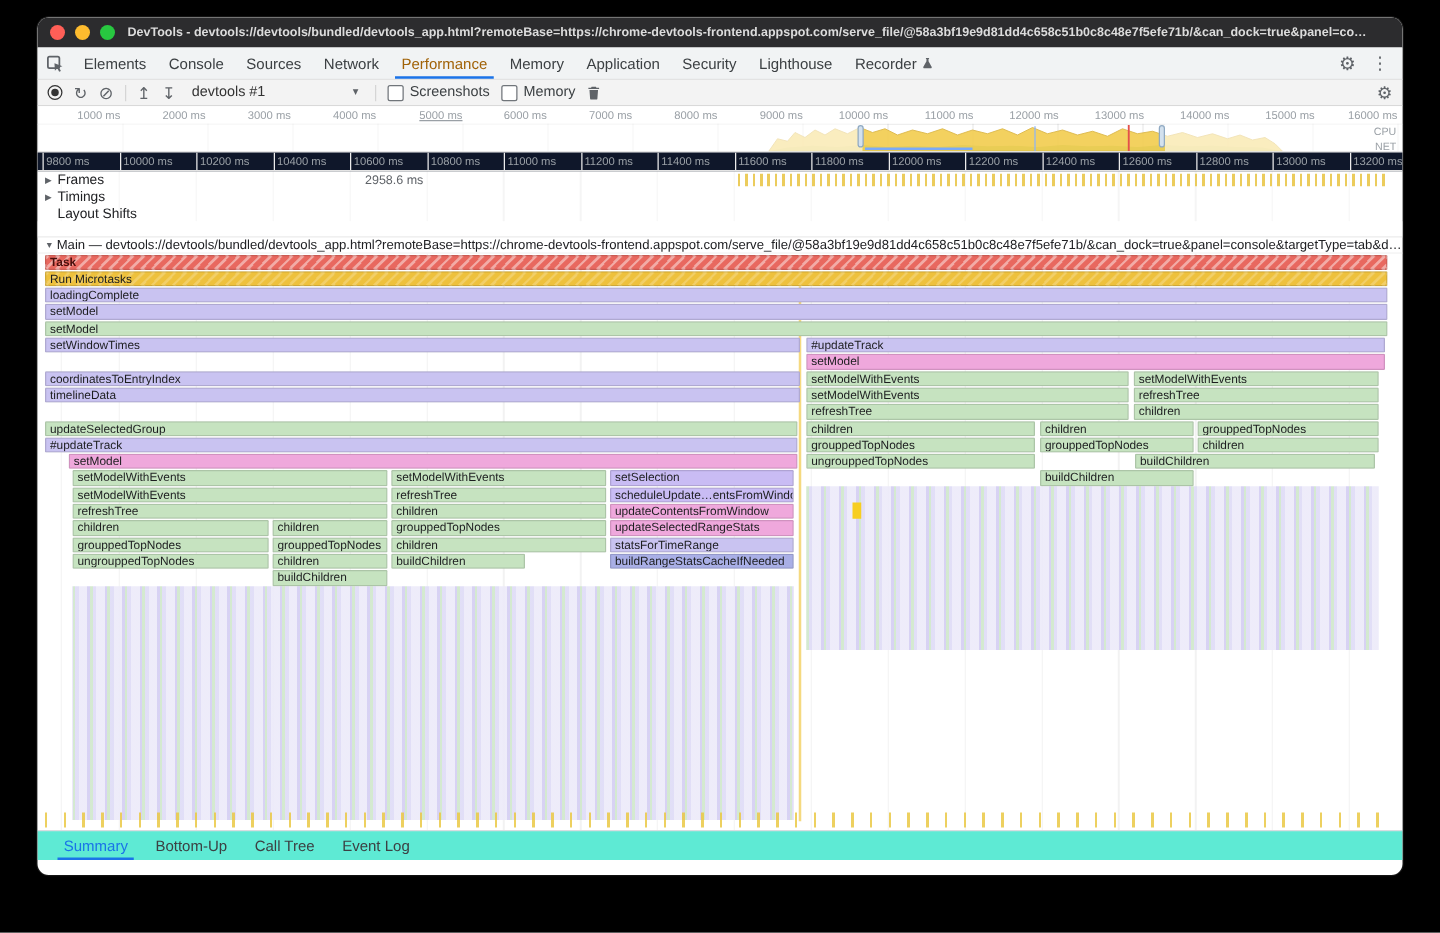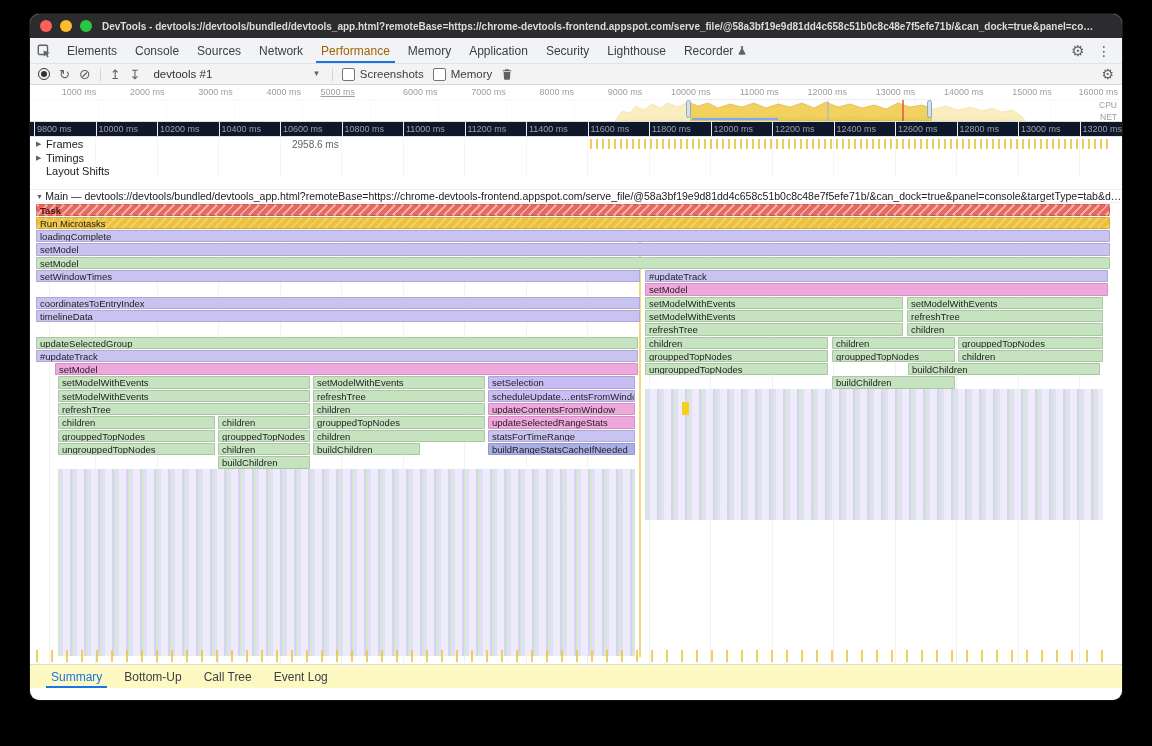--- a/index.html
+++ b/index.html
@@ -21,21 +21,21 @@
   .tab.selected::after{content:"";position:absolute;left:4px;right:4px;bottom:0;height:2px;background:#1a73e8;}
   .tabbar-right{margin-left:auto;display:flex;align-items:center;gap:2px;padding-right:6px;}
   .icon-btn{width:24px;height:24px;display:flex;align-items:center;justify-content:center;color:#5f6368;font-size:14px;cursor:pointer;}
 
   
   .ptoolbar{height:21px;background:#f3f3f3;border-bottom:1px solid #d9d9d9;display:flex;align-items:center;padding:0 8px;gap:9px;box-sizing:border-box;color:#5f6368;}
   .rec-outer{width:12px;height:12px;border:1.5px solid #333;border-radius:50%;display:flex;align-items:center;justify-content:center;box-sizing:border-box;cursor:pointer;}
   .rec-inner{width:6px;height:6px;background:#333;border-radius:50%;}
   .tb-ic{font-size:13px;line-height:1;cursor:pointer;color:#5f6368;}
   .tb-sep{width:1px;height:13px;background:#d5d5d5;}
-  .profile-select{display:flex;align-items:flex-start;gap:102px;font-size:11.5px;color:#333;cursor:pointer;padding:0 4px;}
+  .profile-select{display:flex;align-items:flex-start;gap:70px;font-size:11.5px;color:#333;cursor:pointer;padding:0 4px;}
   .profile-select .arr{font-size:9px;color:#5f6368;}
   .chk{display:flex;align-items:center;gap:5px;font-size:11.5px;color:#3c4043;cursor:pointer;}
   .chk .box{width:11px;height:11px;border:1px solid #70757a;border-radius:2px;background:#fff;}
   .tb-spacer{flex:1;}
 
   
   .overview{height:36px;position:relative;border-bottom:1px solid #ddd;background:#fff;overflow:hidden;}
   .ov-ruler{position:absolute;left:0;top:0;right:0;height:14px;border-bottom:1px solid #eee;}
   .ov-tick{position:absolute;top:2px;width:60px;text-align:right;font-size:9px;color:#9aa0a6;white-space:nowrap;}
   .ov-chart{position:absolute;left:0;top:14px;right:0;bottom:0;background-image:repeating-linear-gradient(90deg,rgba(0,0,0,.05) 0 1px,transparent 1px 68px);}
@@ -71,21 +71,21 @@
   .c-pink{background:#efa8dc;}
   .c-purple{background:#c9bcf4;}
   .c-dlav{background:#a9afe6;}
   .tex{position:absolute;}
   .t-stripes{background:repeating-linear-gradient(90deg,#cfe7cb 0 2px,#dedbf6 2px 5px,#eceaf9 5px 12px,#d3cdf2 12px 14px);opacity:.9;}
   .t-yticks{background:repeating-linear-gradient(90deg,#eac843 0 2px,transparent 2px 15px);opacity:.85;}
   .t-amber-line{background:#f0c53a;opacity:.65;}
   .t-amber-bright{background:#f7ce21;}
 
   
-  .bottom-tabs{height:24px;border-top:1px solid #dadce0;background:#fef9c3;display:flex;align-items:stretch;padding-left:10px;box-sizing:border-box;}
+  .bottom-tabs{height:24px;border-top:1px solid #dadce0;background:#5eead4;display:flex;align-items:stretch;padding-left:10px;box-sizing:border-box;}
   .btab{display:flex;align-items:center;padding:0 11px;font-size:12px;color:#3c4043;position:relative;cursor:pointer;}
   .btab.selected{color:#1a73e8;}
   .btab.selected::after{content:"";position:absolute;left:6px;right:6px;bottom:0;height:2px;background:#1a73e8;}
 </style>
 </head>
 <body>
 
 <div class="stage">
   <div class="window">
 
@@ -174,21 +174,21 @@
       <span class="tb-spacer"></span>
       <span class="tb-ic" style="font-size:14px">⚙</span>
     </div>
 
     <div class="overview">
       <div class="ov-ruler" id="ov-ruler">
           <div class="ov-tick" style="left: 6.25px;">1000 ms</div>
           <div class="ov-tick" style="left: 74.5px;">2000 ms</div>
           <div class="ov-tick" style="left: 142.75px;">3000 ms</div>
           <div class="ov-tick" style="left: 211px;">4000 ms</div>
-          <div class="ov-tick" style="left: 265px; text-decoration: underline;">5000 ms</div>
+          <div class="ov-tick" style="left: 280px; text-decoration: underline;">5000 ms</div>
           <div class="ov-tick" style="left: 347.5px;">6000 ms</div>
           <div class="ov-tick" style="left: 415.75px;">7000 ms</div>
           <div class="ov-tick" style="left: 484px;">8000 ms</div>
           <div class="ov-tick" style="left: 552.25px;">9000 ms</div>
           <div class="ov-tick" style="left: 620.5px;">10000 ms</div>
           <div class="ov-tick" style="left: 688.75px;">11000 ms</div>
           <div class="ov-tick" style="left: 757px;">12000 ms</div>
           <div class="ov-tick" style="left: 825.25px;">13000 ms</div>
           <div class="ov-tick" style="left: 893.5px;">14000 ms</div>
           <div class="ov-tick" style="left: 961.75px;">15000 ms</div>

